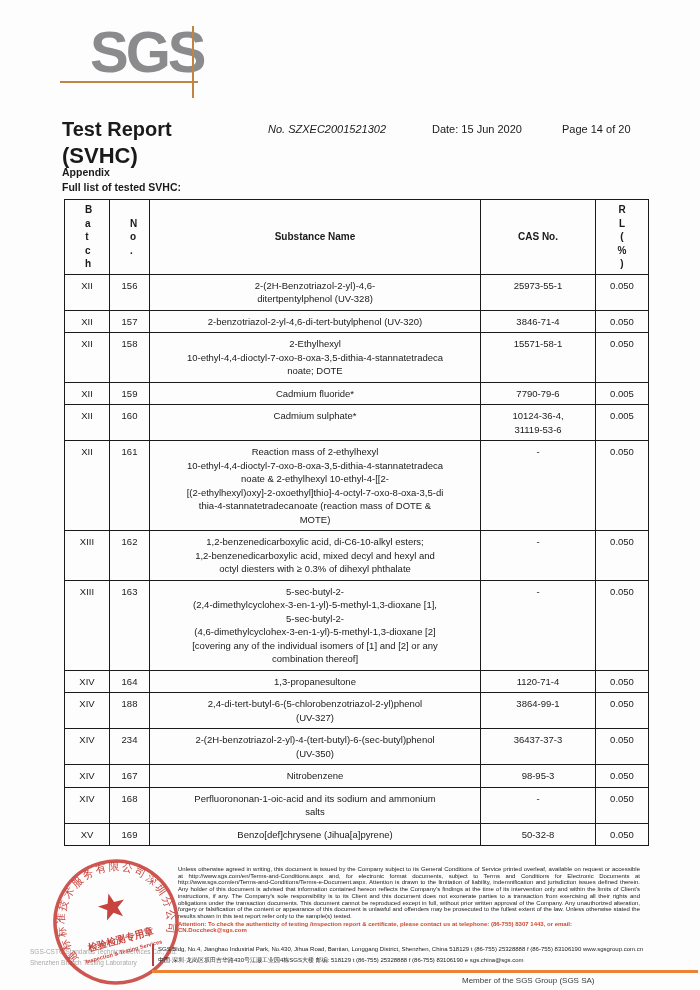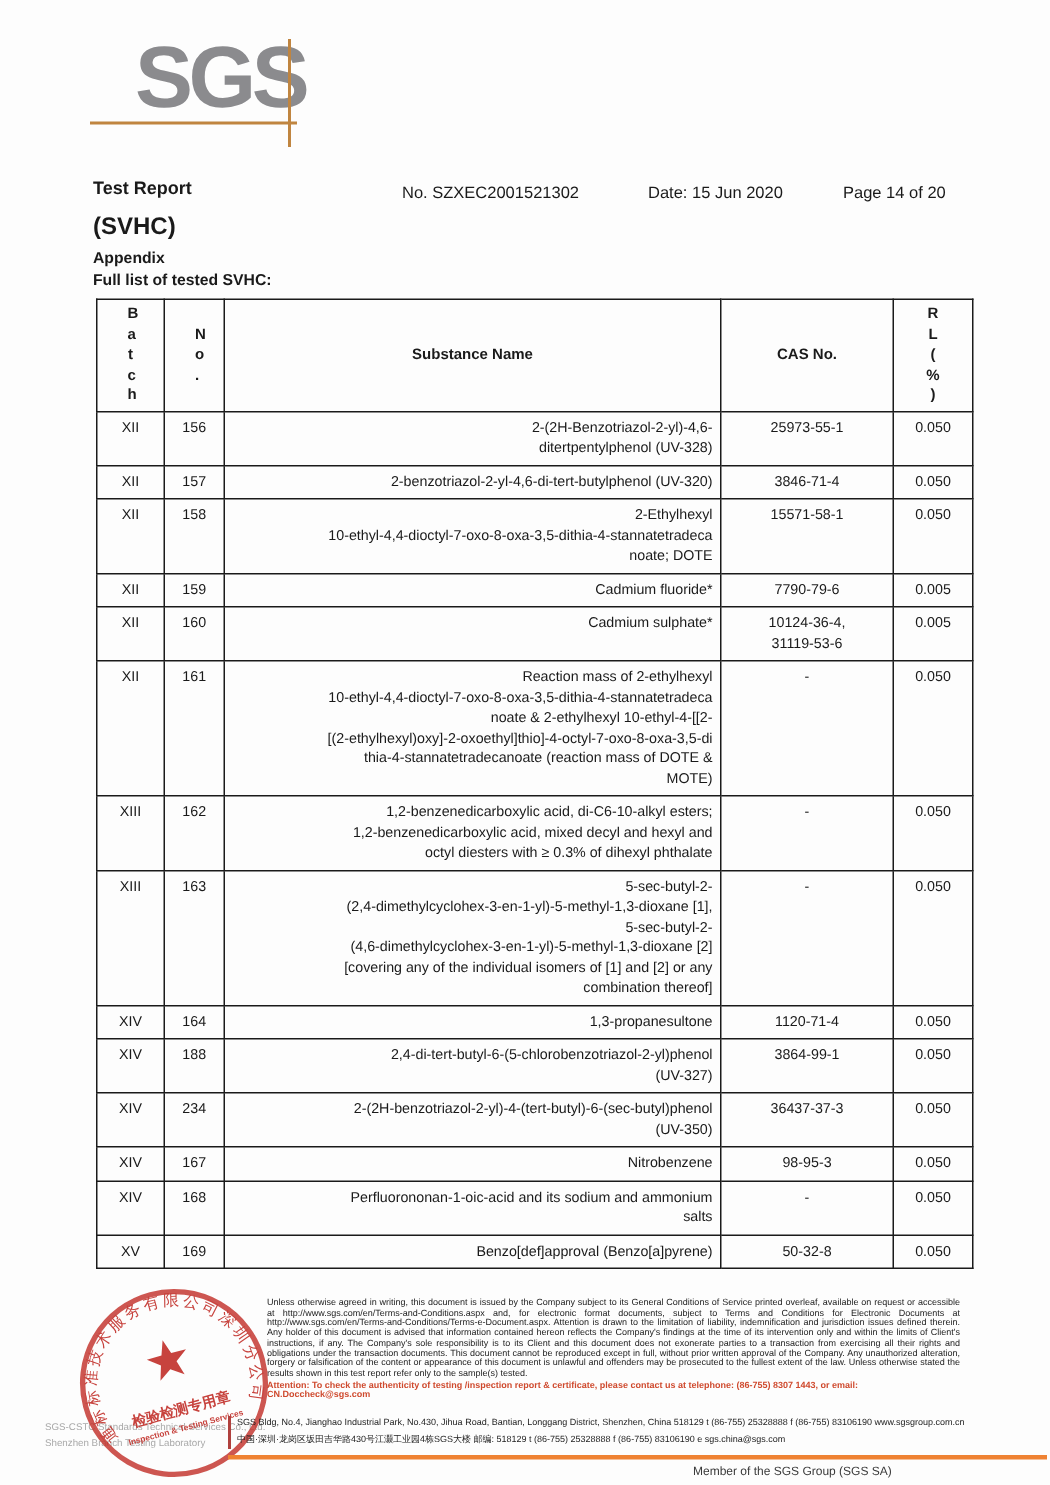--- a/index.html
+++ b/index.html
@@ -6,36 +6,36 @@
   #page{position:relative;width:700px;height:990px;background:#fdfdfd;overflow:hidden;
         font-family:"Liberation Sans", sans-serif;color:#1a1a1a;}
 
   
   .logo-text{position:absolute;left:90px;top:22px;font-size:58px;font-weight:bold;
              color:#8b8b8e;letter-spacing:-3px;line-height:60px;}
   .logo-line-h{position:absolute;left:60px;top:81px;width:138px;height:2px;background:#c08540;}
   .logo-line-v{position:absolute;left:192px;top:26px;width:2px;height:72px;background:#c08540;}
 
   
-  .title1{position:absolute;left:62px;top:118px;font-size:12px;font-weight:bold;}
-  .title2{position:absolute;left:62px;top:143px;font-size:16px;font-weight:bold;}
+  .title1{position:absolute;left:62px;top:118px;font-size:20px;font-weight:bold;}
+  .title2{position:absolute;left:62px;top:143px;font-size:22px;font-weight:bold;}
   .meta{position:absolute;top:123px;font-size:11px;}
-  .m-no{left:268px;} .m-date{left:432px;} .m-page{left:562px;}
+  .m-no{left:268px;font-style:italic;} .m-date{left:432px;} .m-page{left:562px;}
   .appendix{position:absolute;left:62px;top:166px;font-size:10.5px;font-weight:bold;}
   .fulllist{position:absolute;left:62px;top:181px;font-size:10.5px;font-weight:bold;}
 
   
   table.svhc{position:absolute;left:64px;top:199px;width:584px;border-collapse:collapse;
              table-layout:fixed;font-size:9.5px;line-height:13.5px;}
   table.svhc th,table.svhc td{border:1px solid #1a1a1a;vertical-align:top;
              padding:4px 5px;word-wrap:break-word;}
   table.svhc{border:1.5px solid #1a1a1a;}
   table.svhc th{font-size:10px;font-weight:bold;text-align:center;padding:3px 20px;vertical-align:middle;}
   td.c{text-align:center;white-space:pre-line;}
-  td.name{text-align:right;white-space:pre-line;}
+  td.name{text-align:center;white-space:pre-line;}
   col.batch{width:45px;} col.no{width:40px;} col.sub{width:331px;}
   col.cas{width:115px;} col.rl{width:53px;}
 
   
   .foot-text{position:absolute;left:178px;top:866px;width:462px;}
   .disclaimer{font-size:6px;line-height:6.7px;text-align:justify;color:#222;margin:0;}
   .attention{font-size:6px;line-height:6.7px;color:#cf4a2e;margin:1px 0 0 0;font-weight:bold;}
 
   .company-lines{position:absolute;left:30px;top:946px;font-size:6.5px;line-height:11px;
                  color:#a9a9a9;white-space:nowrap;}
@@ -189,21 +189,21 @@
         <td class="c">XIV</td>
         <td class="c">168</td>
         <td class="name">Perfluorononan-1-oic-acid and its sodium and ammonium
 salts</td>
         <td class="c">-</td>
         <td class="c">0.050</td>
       </tr>
       <tr>
         <td class="c">XV</td>
         <td class="c">169</td>
-        <td class="name">Benzo[def]approval (Benzo[a]pyrene)</td>
+        <td class="name">Benzo[def]chrysene (Jihua[a]pyrene)</td>
         <td class="c">50-32-8</td>
         <td class="c">0.050</td>
       </tr>
     </tbody>
   </table>
 
   <div class="foot-text">
     <p class="disclaimer">Unless otherwise agreed in writing, this document is issued by the Company subject to its General Conditions of Service printed overleaf, available on request or accessible at http://www.sgs.com/en/Terms-and-Conditions.aspx and, for electronic format documents, subject to Terms and Conditions for Electronic Documents at http://www.sgs.com/en/Terms-and-Conditions/Terms-e-Document.aspx. Attention is drawn to the limitation of liability, indemnification and jurisdiction issues defined therein. Any holder of this document is advised that information contained hereon reflects the Company's findings at the time of its intervention only and within the limits of Client's instructions, if any. The Company's sole responsibility is to its Client and this document does not exonerate parties to a transaction from exercising all their rights and obligations under the transaction documents. This document cannot be reproduced except in full, without prior written approval of the Company. Any unauthorized alteration, forgery or falsification of the content or appearance of this document is unlawful and offenders may be prosecuted to the fullest extent of the law. Unless otherwise stated the results shown in this test report refer only to the sample(s) tested.</p>
     <p class="attention">Attention: To check the authenticity of testing /inspection report &amp; certificate, please contact us at telephone: (86-755) 8307 1443, or email: CN.Doccheck@sgs.com</p>
   </div>

